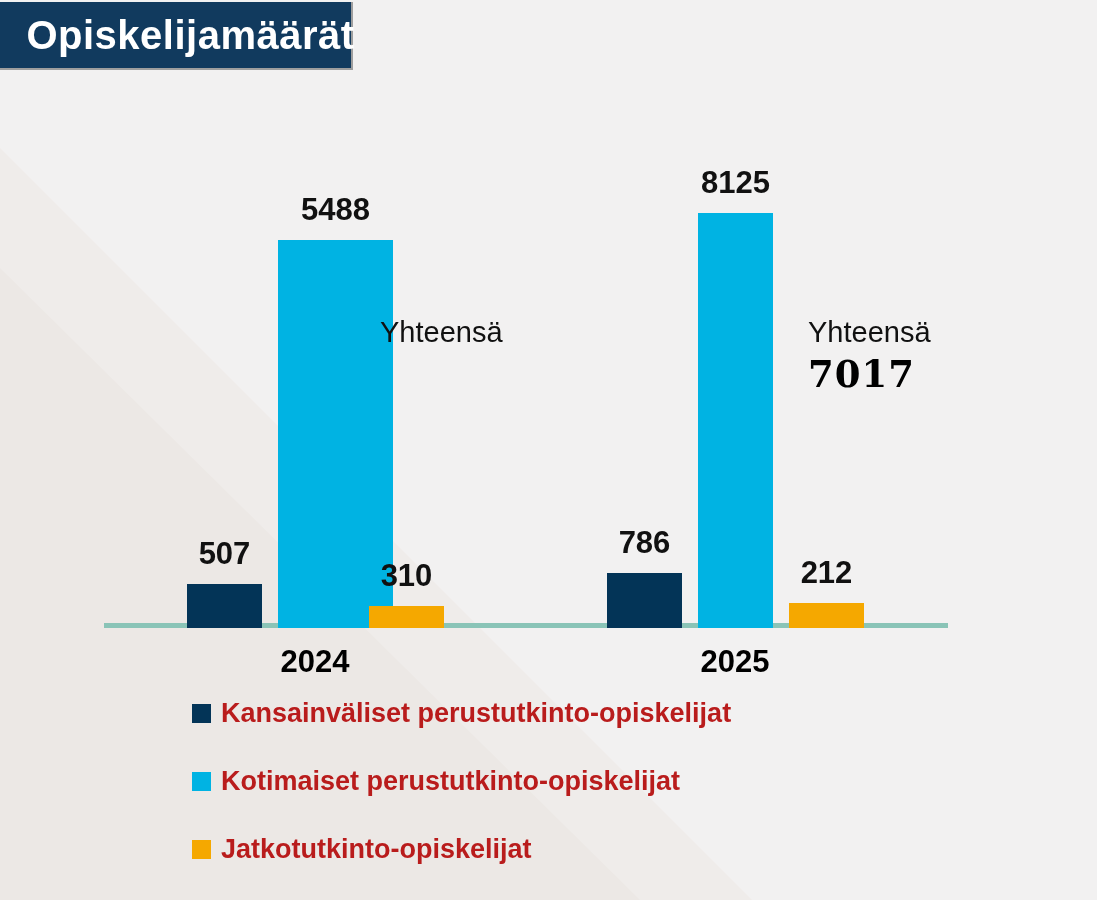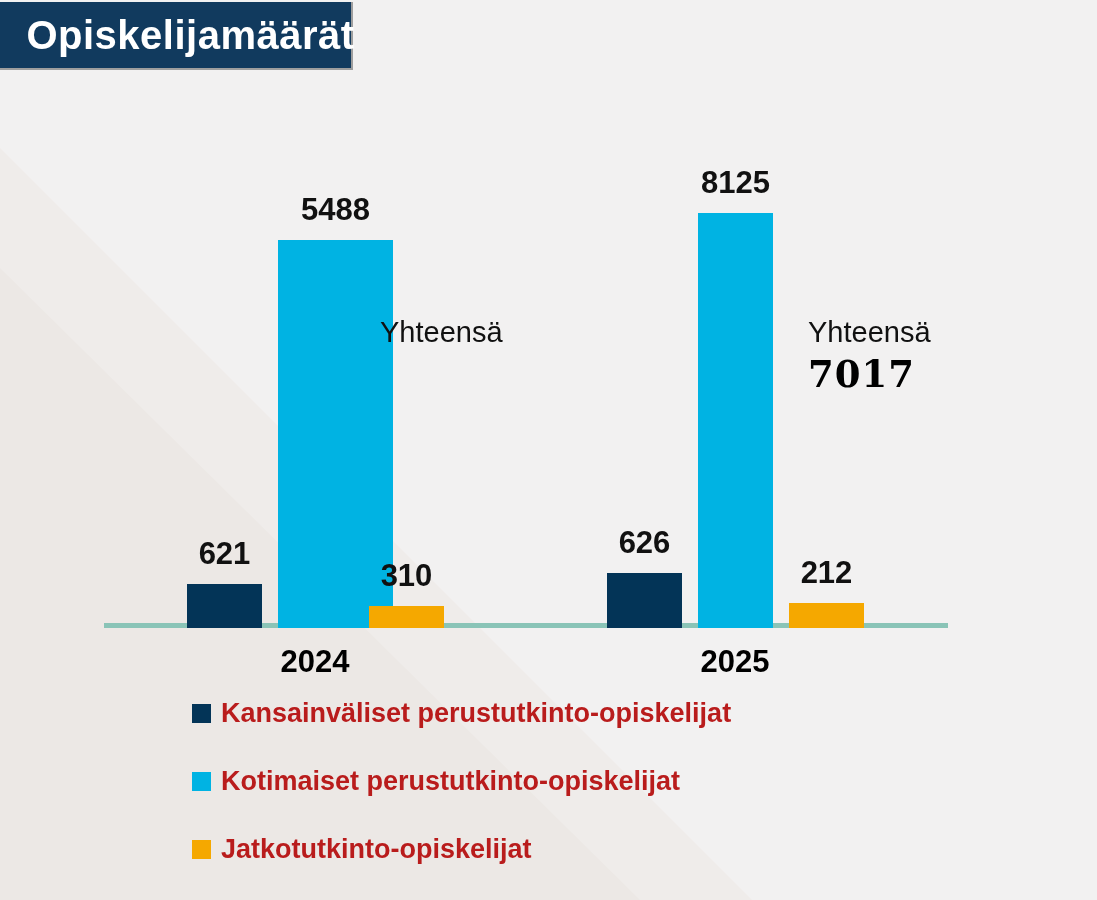--- a/index.html
+++ b/index.html
@@ -119,35 +119,35 @@
 
   <div class="title-box" style="background: rgb(17, 58, 94);">
     <span class="title-text">Opiskelijamäärät</span>
   </div>
 
   <div class="chart">
 
     <div class="axis-line" style="background: rgb(138, 196, 183);"></div>
 
     <div class="bar" style="left: 187px; background: rgb(3, 52, 87); height: 43.9px;">
-      <div class="val">621</div>
+      <div class="val">507</div>
     </div>
     <div class="bar" style="left: 278px; background: rgb(0, 179, 227); height: 387.6px; padding-left: 40px;">
       <div class="val">5488</div>
     </div>
     <div class="bar" style="left: 369px; background: rgb(245, 168, 0); height: 21.9px;">
       <div class="val">310</div>
     </div>
     <div class="year-label" style="left:235px">2024</div>
     <div class="total-block" style="left:380px">
       <div class="total-label">Yhteensä</div>
     </div>
 
     <div class="bar" style="left: 607px; background: rgb(3, 52, 87); height: 55.5px;">
-      <div class="val">626</div>
+      <div class="val">786</div>
     </div>
     <div class="bar" style="left: 698px; background: rgb(0, 179, 227); height: 415px;">
       <div class="val">8125</div>
     </div>
     <div class="bar" style="left: 789px; background: rgb(245, 168, 0); height: 25.1px;">
       <div class="val">212</div>
     </div>
     <div class="year-label" style="left:655px">2025</div>
     <div class="total-block" style="left:808px">
       <div class="total-label">Yhteensä</div>

